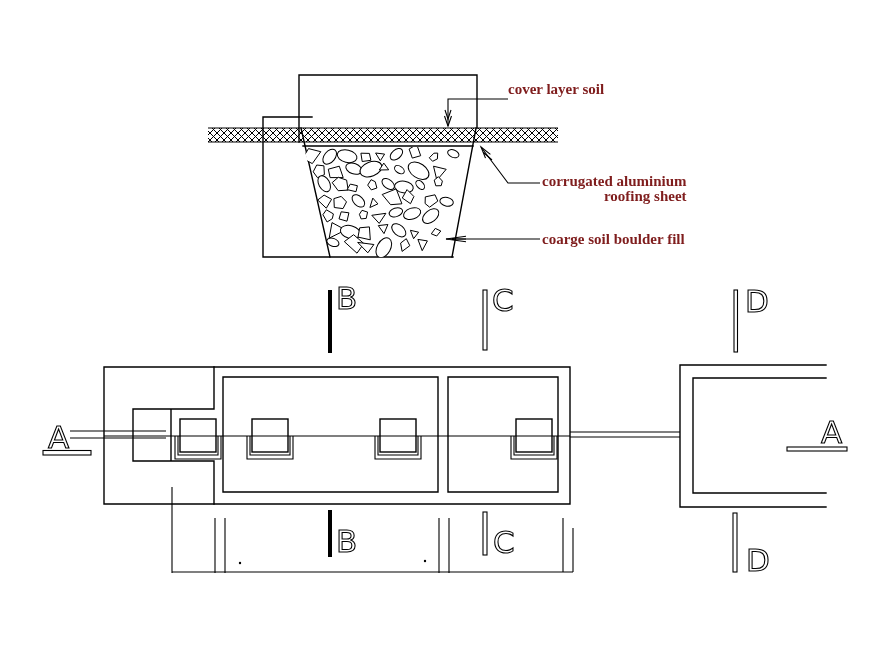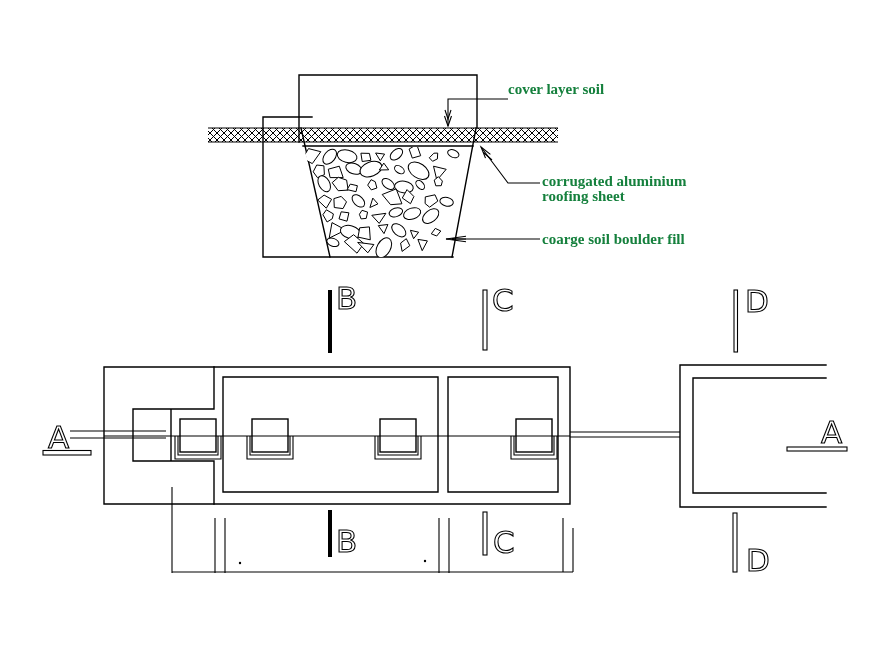--- a/index.html
+++ b/index.html
@@ -1,20 +1,20 @@
 <!DOCTYPE html>
 <html><head>
 <meta charset="utf-8">
 <style>
   html,body{margin:0;padding:0;background:#ffffff;}
   #stage{position:relative;width:888px;height:653px;background:#ffffff;overflow:hidden;
          font-family:"Liberation Serif",serif;}
   #drawing{position:absolute;left:0;top:0;}
   .label{position:absolute;font-family:"Liberation Serif",serif;font-weight:bold;
-         font-size:15px;line-height:15px;color:#15803d;white-space:nowrap;}
+         font-size:15px;line-height:15px;color:#7f1d1d;white-space:nowrap;}
   .cadline{stroke:#000;stroke-width:1.4;fill:none;stroke-linecap:square;}
   .thin{stroke:#000;stroke-width:1.1;fill:none;}
   .solidbar{fill:#000;stroke:none;}
   .hollowbar{fill:#fff;stroke:#000;stroke-width:1.1;}
   .cadletter{font-family:"DejaVu Sans",sans-serif;font-size:31px;
              fill:none;stroke:#000;stroke-width:1.1;}
   #rocks ellipse,#rocks polygon{stroke:#000;stroke-width:1;fill:#fff;}
 </style>
 </head>
 <body>
@@ -176,17 +176,17 @@
       <text class="cadletter" x="493" y="553">C</text>
       <text class="cadletter" x="745" y="312">D</text>
       <text class="cadletter" x="746" y="571">D</text>
     </g>
   </svg>
 
   <div class="label" style="left:508px;top:82px;">cover layer soil</div>
 
   <div class="label" style="left:542px;top:174px;">
     <span style="display:block;">corrugated aluminium</span>
-    <span style="display:block;">roofing sheet</span>
+    <span style="display:block;text-align:right;">roofing sheet</span>
   </div>
 
   <div class="label" style="left:542px;top:232px;">coarge soil boulder fill</div>
 </div>
 
 </body></html>

